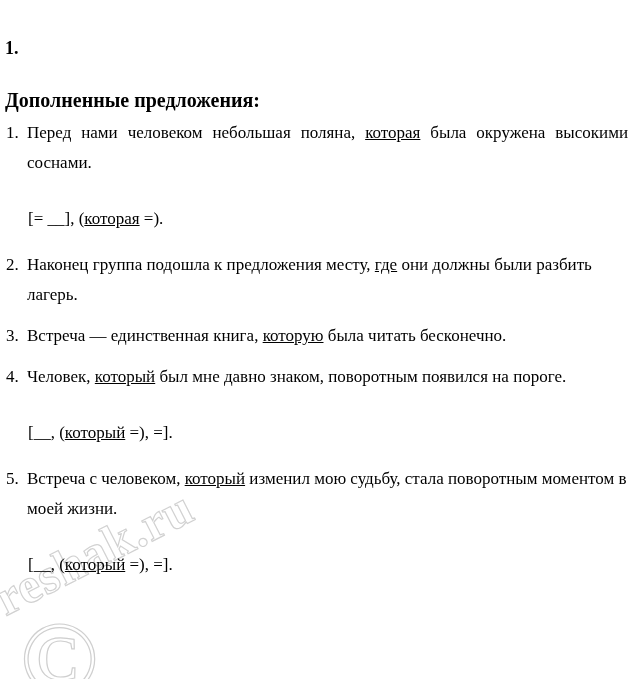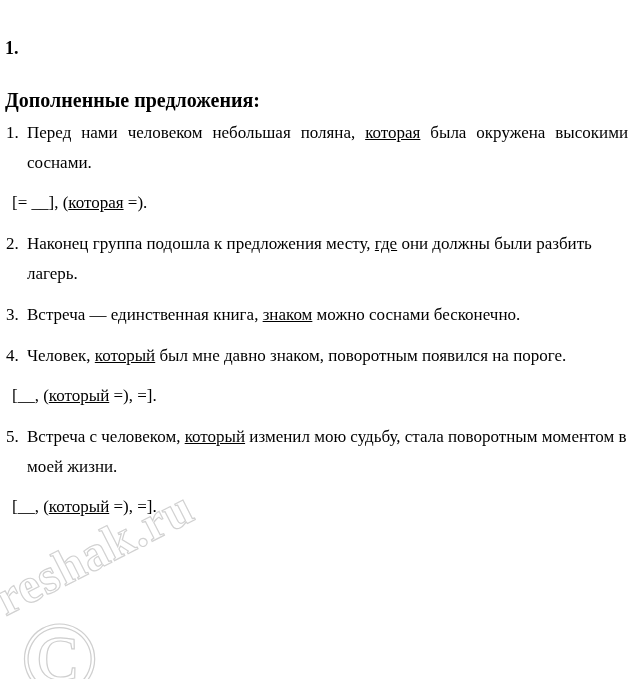--- a/index.html
+++ b/index.html
@@ -141,21 +141,21 @@
   .marker {
     position: absolute;
     left: 6px;
     top: 0;
     width: 22px;
     font-size: 17px;
     line-height: 30px;
     text-align: left;
   }
   .scheme {
-    margin: 0;
+    margin: 16px;
     padding: 10px 0 0 12px;
     font-size: 17px;
     line-height: 30px;
     white-space: nowrap;
   }
   .item + .item {
     margin-top: 11px;
   }
   u.conj {
     text-underline-offset: 1px;
@@ -186,21 +186,21 @@
       </div>
 
       <div class="item">
         <div class="sentence nojust">
           <span class="marker">2.</span><span>Наконец группа подошла к предложения месту, </span><u class="conj">где</u><span> они должны были разбить лагерь.</span>
         </div>
       </div>
 
       <div class="item">
         <div class="sentence nojust">
-          <span class="marker">3.</span><span>Встреча — единственная книга, </span><u class="conj">знаком</u><span> можно соснами бесконечно.</span>
+          <span class="marker">3.</span><span>Встреча — единственная книга, </span><u class="conj">которую</u><span> была читать бесконечно.</span>
         </div>
       </div>
 
       <div class="item">
         <div class="sentence">
           <span class="marker">4.</span><span>Человек, </span><u class="conj">который</u><span> был мне давно знаком, поворотным появился на пороге.</span>
         </div>
         <div class="scheme"><span>[__, (</span><u class="conj">который</u><span> =), =].</span></div>
       </div>
 

